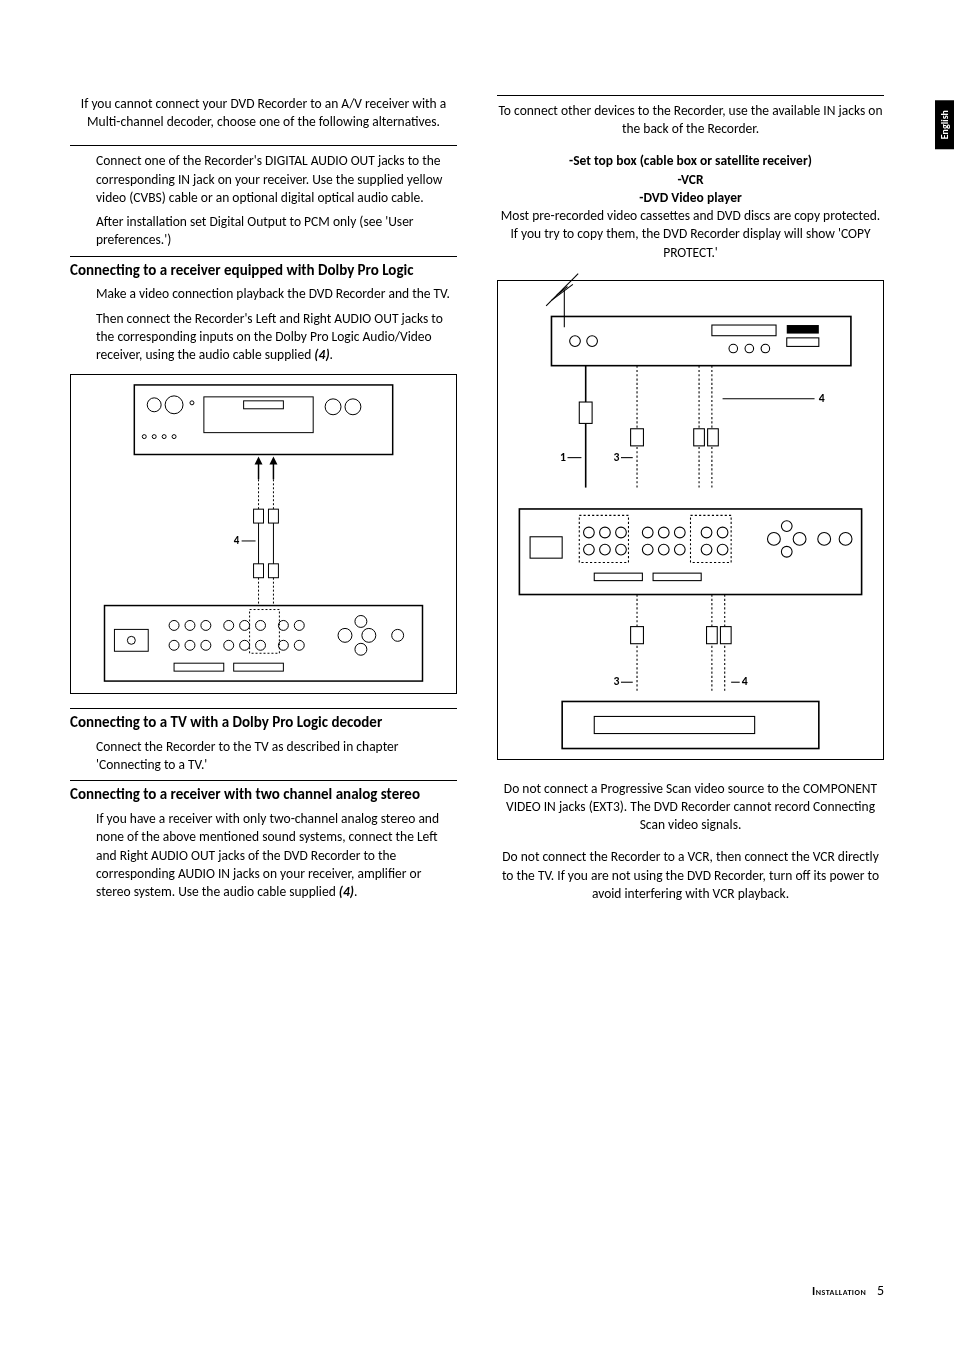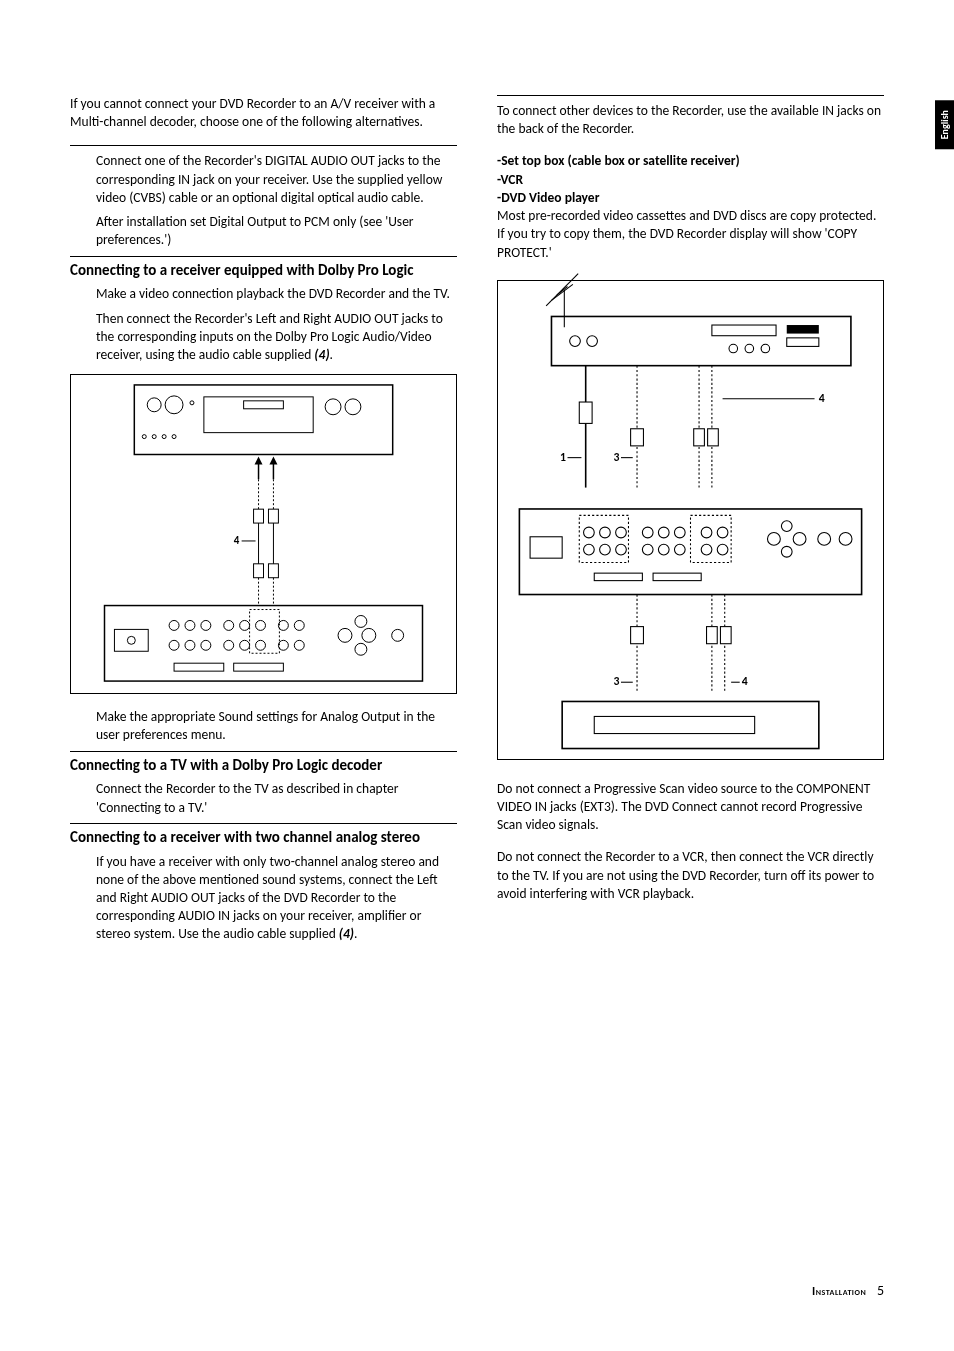--- a/index.html
+++ b/index.html
@@ -30,20 +30,21 @@
     font-weight: bold;
     padding: 10px 3px;
     writing-mode: vertical-rl;
     transform: rotate(180deg);
     text-align: center;
   }
   p.intro, p.body {
     font-size: 13.5px;
     line-height: 1.35;
     margin-bottom: 14px;
+    text-align: center;
   }
   .rule {
     border-top: 1px solid #000;
     margin: 6px 0 4px 0;
   }
   h2.sub {
     font-size: 15px;
     font-weight: bold;
     line-height: 1.25;
     margin-bottom: 6px;
@@ -177,23 +178,20 @@
         <circle cx="278" cy="248" r="6" fill="none" stroke="#000"></circle>
         <circle cx="278" cy="276" r="6" fill="none" stroke="#000"></circle>
         <circle cx="315" cy="262" r="6" fill="none" stroke="#000"></circle>
         <rect x="90" y="290" width="50" height="8" fill="none" stroke="#000"></rect>
         <rect x="150" y="290" width="50" height="8" fill="none" stroke="#000"></rect>
 
         <rect x="166" y="236" width="30" height="44" fill="none" stroke="#000" stroke-dasharray="2,2"></rect>
       </svg>
     </div>
 
-    <div class="indent">
-      <p>Make the appropriate Sound settings for Analog Output in the user preferences menu.</p>
-    </div>
 
     <div class="rule"></div>
     <h2 class="sub">Connecting to a TV with a Dolby Pro Logic decoder</h2>
     <div class="indent">
       <p>Connect the Recorder to the TV as described in chapter 'Connecting to a TV.'</p>
     </div>
 
     <div class="rule"></div>
     <h2 class="sub">Connecting to a receiver with two channel analog stereo</h2>
     <div class="indent">
@@ -293,21 +291,21 @@
         <text x="108" y="395" font-size="11" font-weight="bold">3</text>
         <line x1="115" y1="392" x2="126" y2="392" stroke="#000"></line>
         <text x="228" y="395" font-size="11" font-weight="bold">4</text>
         <line x1="218" y1="392" x2="226" y2="392" stroke="#000"></line>
 
         <rect x="60" y="410" width="240" height="44" fill="none" stroke="#000" stroke-width="1.5"></rect>
         <rect x="90" y="424" width="150" height="16" fill="none" stroke="#000"></rect>
       </svg>
     </div>
 
-    <p class="body">Do not connect a Progressive Scan video source to the COMPONENT VIDEO IN jacks (EXT3). The DVD Connect cannot record Progressive Scan video signals.</p>
+    <p class="body">Do not connect a Progressive Scan video source to the COMPONENT VIDEO IN jacks (EXT3). The DVD Recorder cannot record Connecting Scan video signals.</p>
     <p class="body">Do not connect the Recorder to a VCR, then connect the VCR directly to the TV. If you are not using the DVD Recorder, turn off its power to avoid interfering with VCR playback.</p>
   </div>
 
 </div>
 
 <div class="footer">
   <span class="sec">Installation</span>
   <span class="pg">5</span>
 </div>
 

